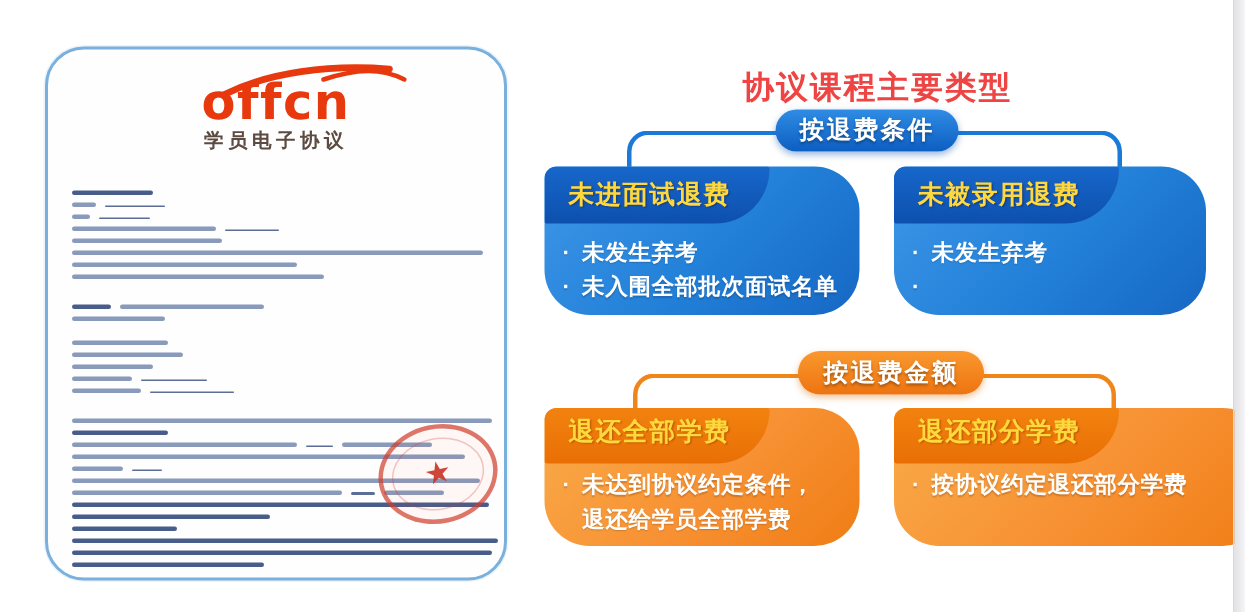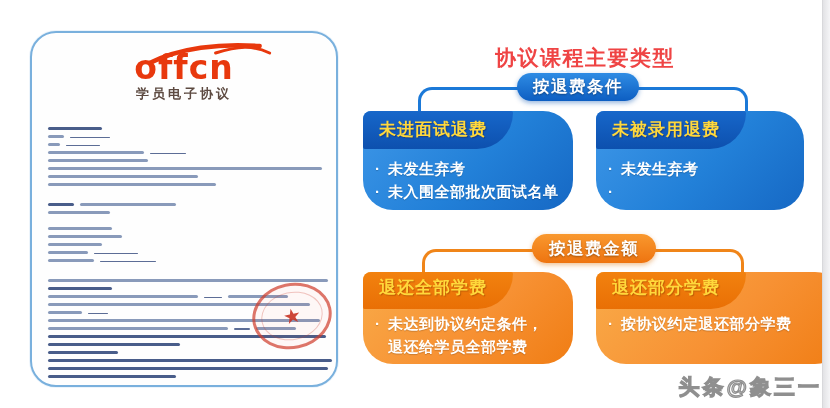--- a/index.html
+++ b/index.html
@@ -204,15 +204,14 @@
   <section class="box orange o2">
     <header class="hd">退还部分学费</header>
     <ul>
       <li>
           <span class="dot">·</span>
           <span class="txt">按协议约定退还部分学费</span>
         </li>
     </ul>
   </section>
 
-  <div class="watermark">头条@象三一</div>
   <div class="edge-strip"></div>
 </div>
 
 </body></html>

